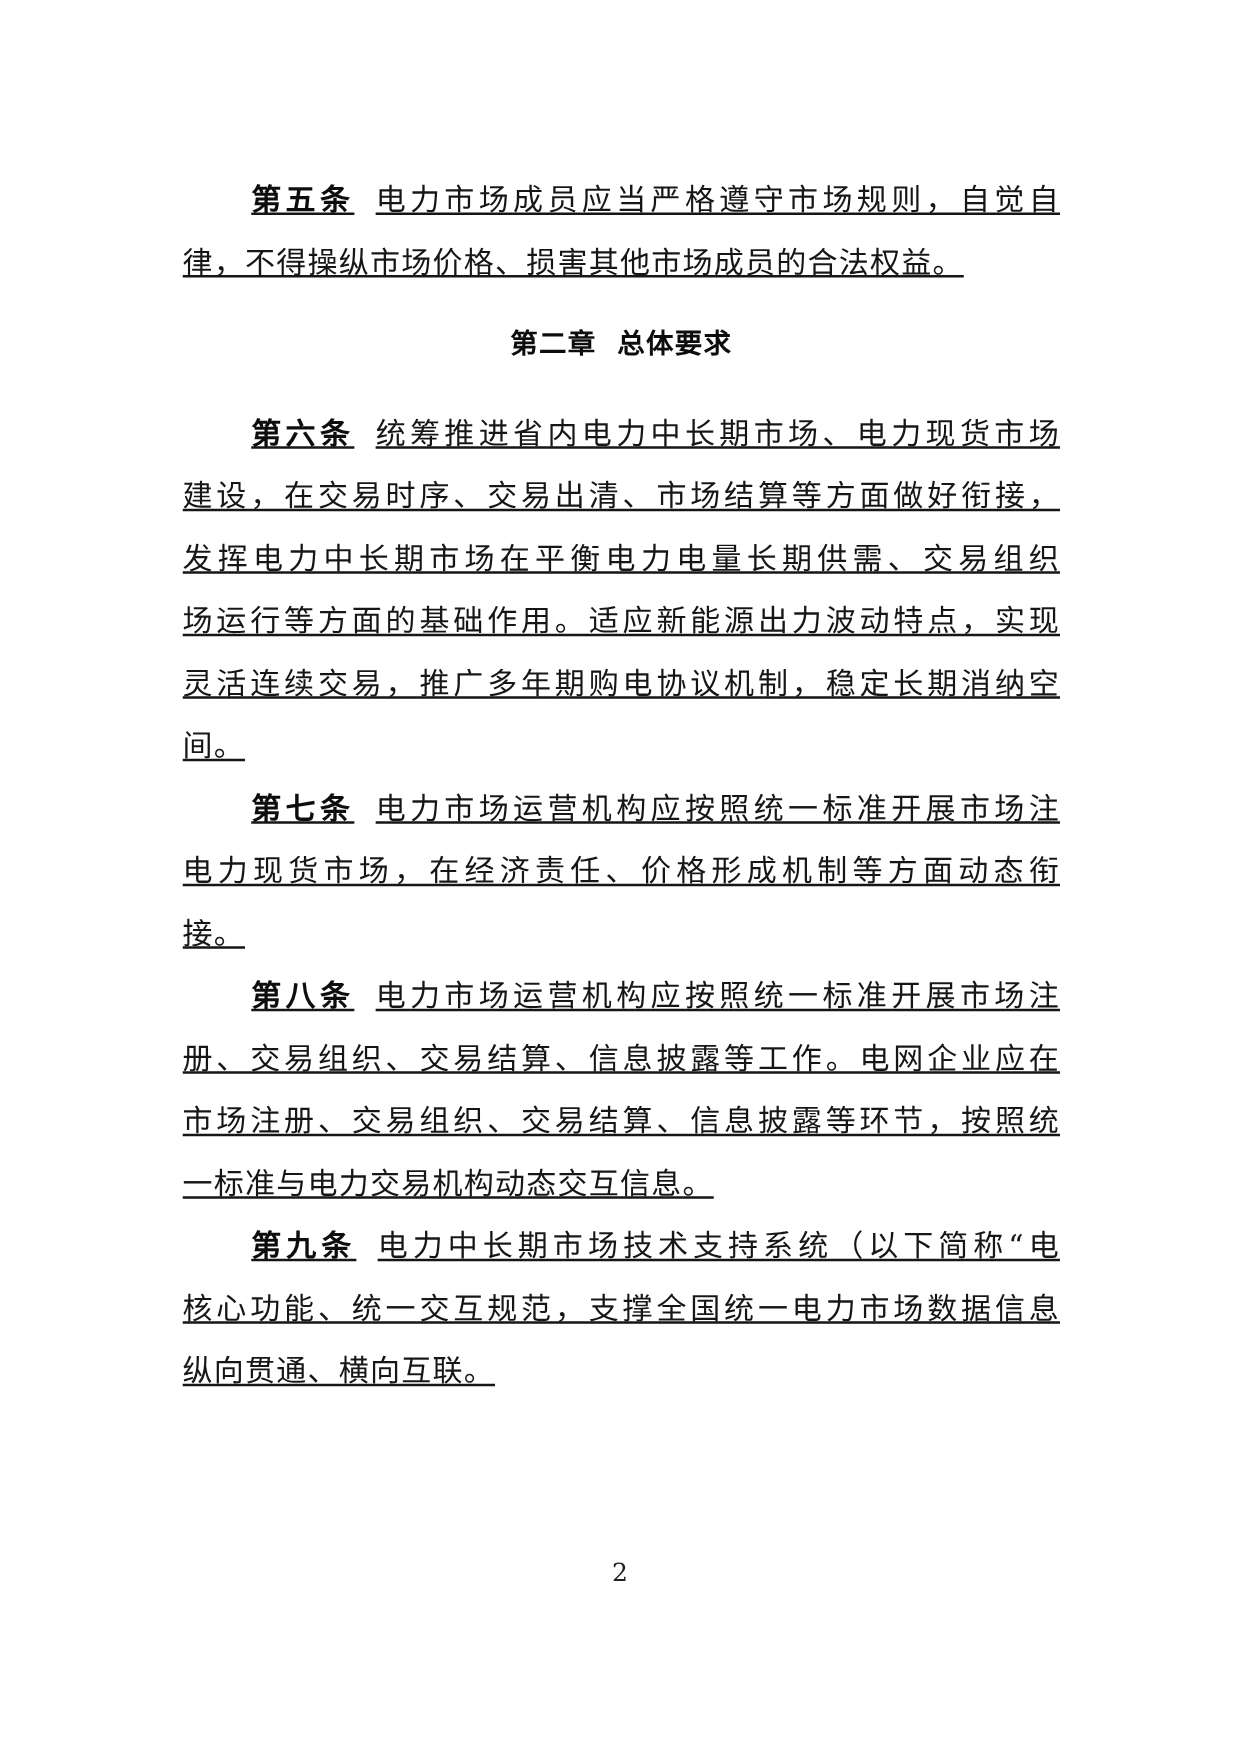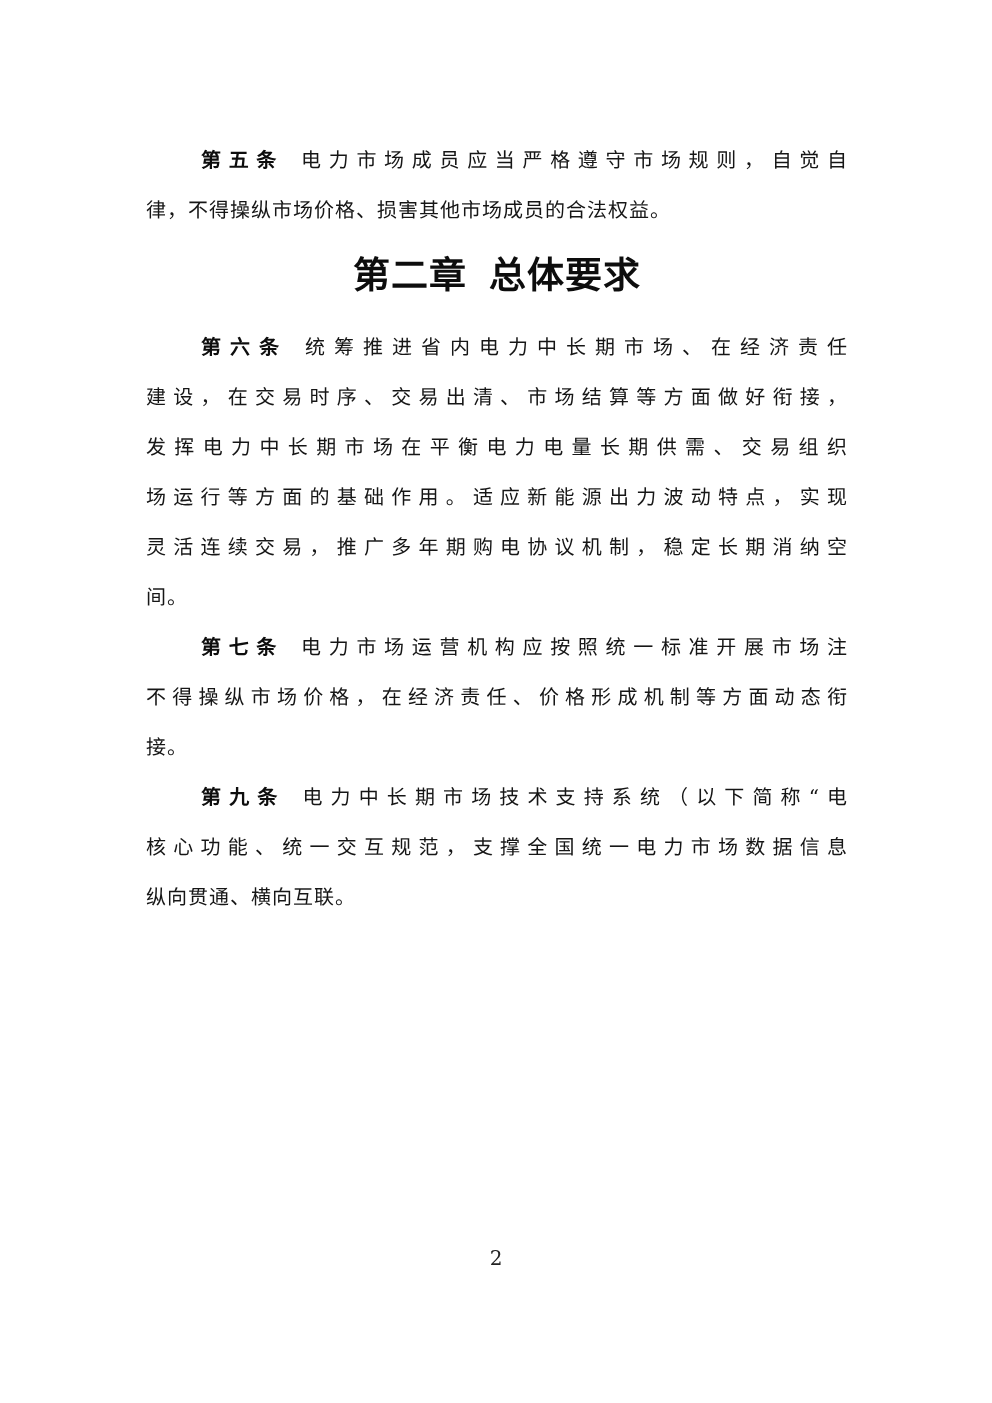--- a/index.html
+++ b/index.html
@@ -21,44 +21,45 @@
     top: 135px;
     left: 146px;
     width: 702px;
   }
   .para {
     margin: 0;
   }
   .line {
     height: 50px;
     line-height: 50px;
-    font-size: 20px;
+    font-size: 24px;
     text-align: justify;
     text-align-last: justify;
     word-break: break-all;
     overflow: hidden;
     letter-spacing: 1px;
+    text-decoration: underline;
   }
   .line.first {
     text-indent: 55px;
   }
   .line.last {
     text-align-last: left;
   }
   .article-label {
     font-weight: bold;
     font-family: "DejaVu Sans", "Liberation Sans", sans-serif;
     margin-right: 17px;
     color: #0d0d0d;
   }
   .chapter-heading {
     height: 50px;
     line-height: 50px;
     margin: 16px 0 21px 0;
-    font-size: 37px;
+    font-size: 22px;
     font-weight: bold;
     font-family: "DejaVu Sans", "Liberation Sans", sans-serif;
     color: #0d0d0d;
     text-align: center;
     word-spacing: 8px;
     letter-spacing: 1px;
   }
   .footer {
     position: absolute;
     top: 1245px;
@@ -80,34 +81,40 @@
   <div class="content">
 
     <div class="para">
       <div class="line first"><span class="article-label">第五条</span><span>电力市场成员应当严格遵守市场规则，自觉自</span></div>
       <div class="line last">律，不得操纵市场价格、损害其他市场成员的合法权益。</div>
     </div>
 
     <div class="chapter-heading">第二章 总体要求</div>
 
     <div class="para">
-      <div class="line first"><span class="article-label">第六条</span><span>统筹推进省内电力中长期市场、在经济责任</span></div>
+      <div class="line first"><span class="article-label">第六条</span><span>统筹推进省内电力中长期市场、电力现货市场</span></div>
       <div class="line">建设，在交易时序、交易出清、市场结算等方面做好衔接，</div>
       <div class="line">发挥电力中长期市场在平衡电力电量长期供需、交易组织</div>
       <div class="line">场运行等方面的基础作用。适应新能源出力波动特点，实现</div>
       <div class="line">灵活连续交易，推广多年期购电协议机制，稳定长期消纳空</div>
       <div class="line last">间。</div>
     </div>
 
     <div class="para">
       <div class="line first"><span class="article-label">第七条</span><span>电力市场运营机构应按照统一标准开展市场注</span></div>
-      <div class="line">不得操纵市场价格，在经济责任、价格形成机制等方面动态衔</div>
+      <div class="line">电力现货市场，在经济责任、价格形成机制等方面动态衔</div>
       <div class="line last">接。</div>
     </div>
 
+    <div class="para">
+      <div class="line first"><span class="article-label">第八条</span><span>电力市场运营机构应按照统一标准开展市场注</span></div>
+      <div class="line">册、交易组织、交易结算、信息披露等工作。电网企业应在</div>
+      <div class="line">市场注册、交易组织、交易结算、信息披露等环节，按照统</div>
+      <div class="line last">一标准与电力交易机构动态交互信息。</div>
+    </div>
 
     <div class="para">
       <div class="line first"><span class="article-label">第九条</span><span>电力中长期市场技术支持系统（以下简称“电</span></div>
       <div class="line">核心功能、统一交互规范，支撑全国统一电力市场数据信息</div>
       <div class="line last">纵向贯通、横向互联。</div>
     </div>
 
 
   </div>
 

